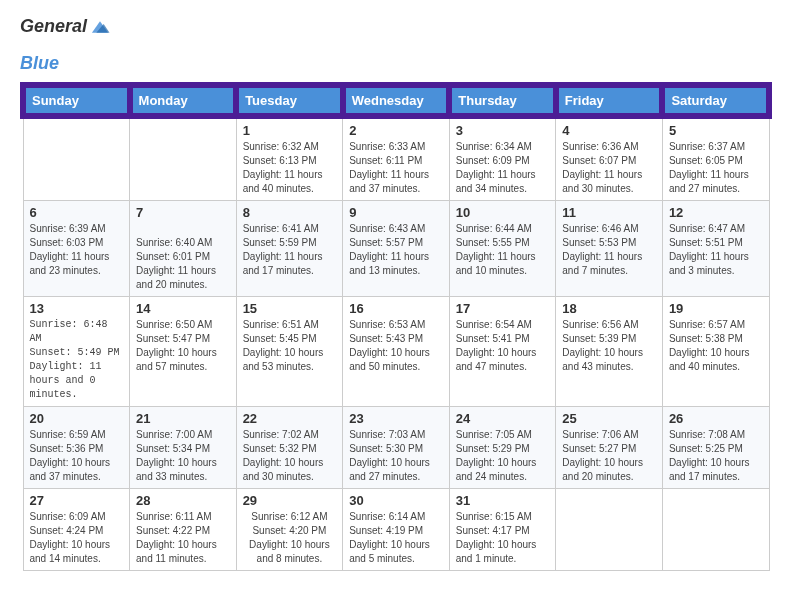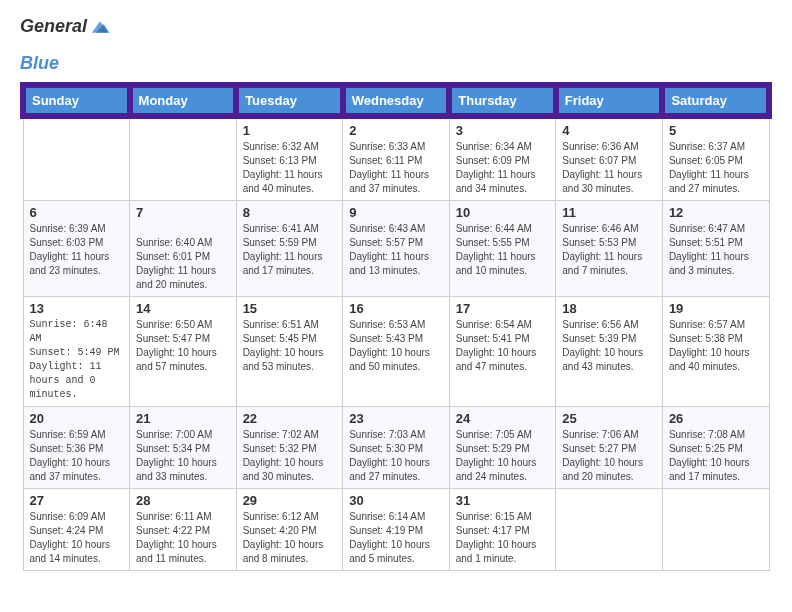--- a/index.html
+++ b/index.html
@@ -311,21 +311,21 @@
 Daylight: 10 hours and 14 minutes.</div>
           </td>
           <td>
             <span class="day-number">28</span>
             <div class="day-info" style="white-space: pre-line;">Sunrise: 6:11 AM
 Sunset: 4:22 PM
 Daylight: 10 hours and 11 minutes.</div>
           </td>
           <td>
             <span class="day-number">29</span>
-            <div class="day-info" style="white-space: pre-line;">Sunrise: 6:12 AM
+            <div class="day-info" style="white-space: pre-line; text-align: center;">Sunrise: 6:12 AM
 Sunset: 4:20 PM
 Daylight: 10 hours and 8 minutes.</div>
           </td>
           <td>
             <span class="day-number">30</span>
             <div class="day-info" style="white-space: pre-line;">Sunrise: 6:14 AM
 Sunset: 4:19 PM
 Daylight: 10 hours and 5 minutes.</div>
           </td>
           <td>

